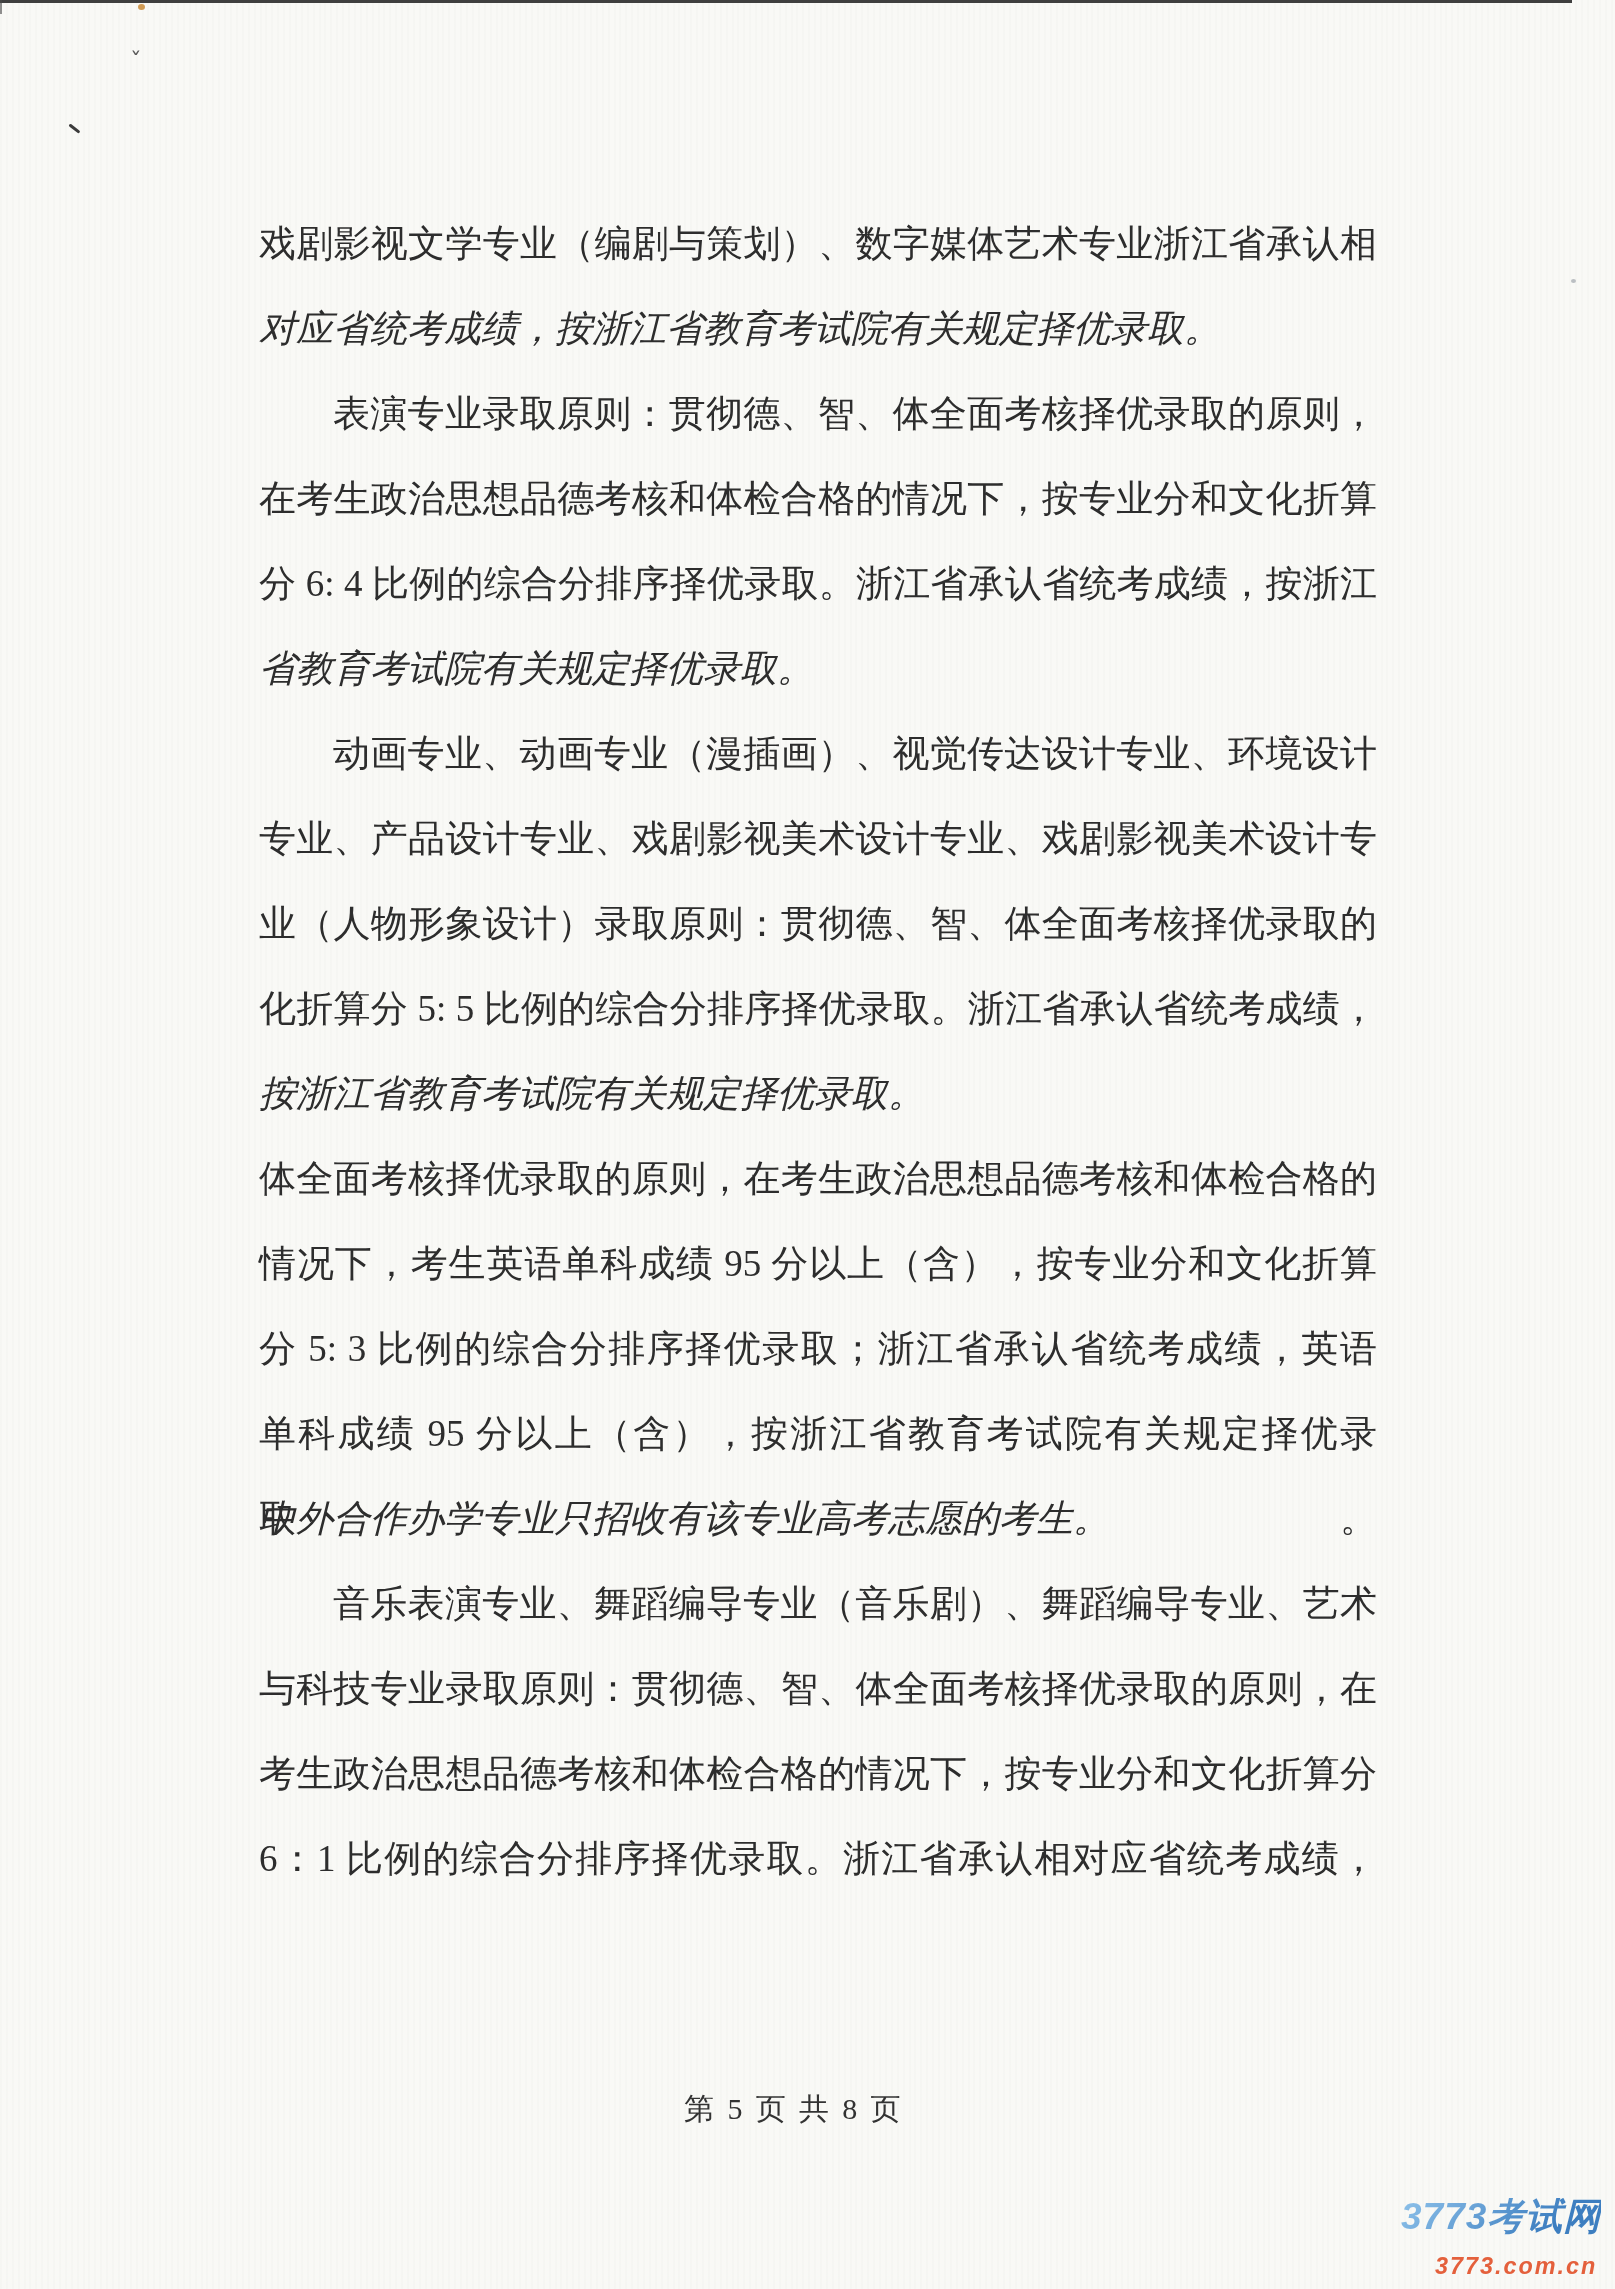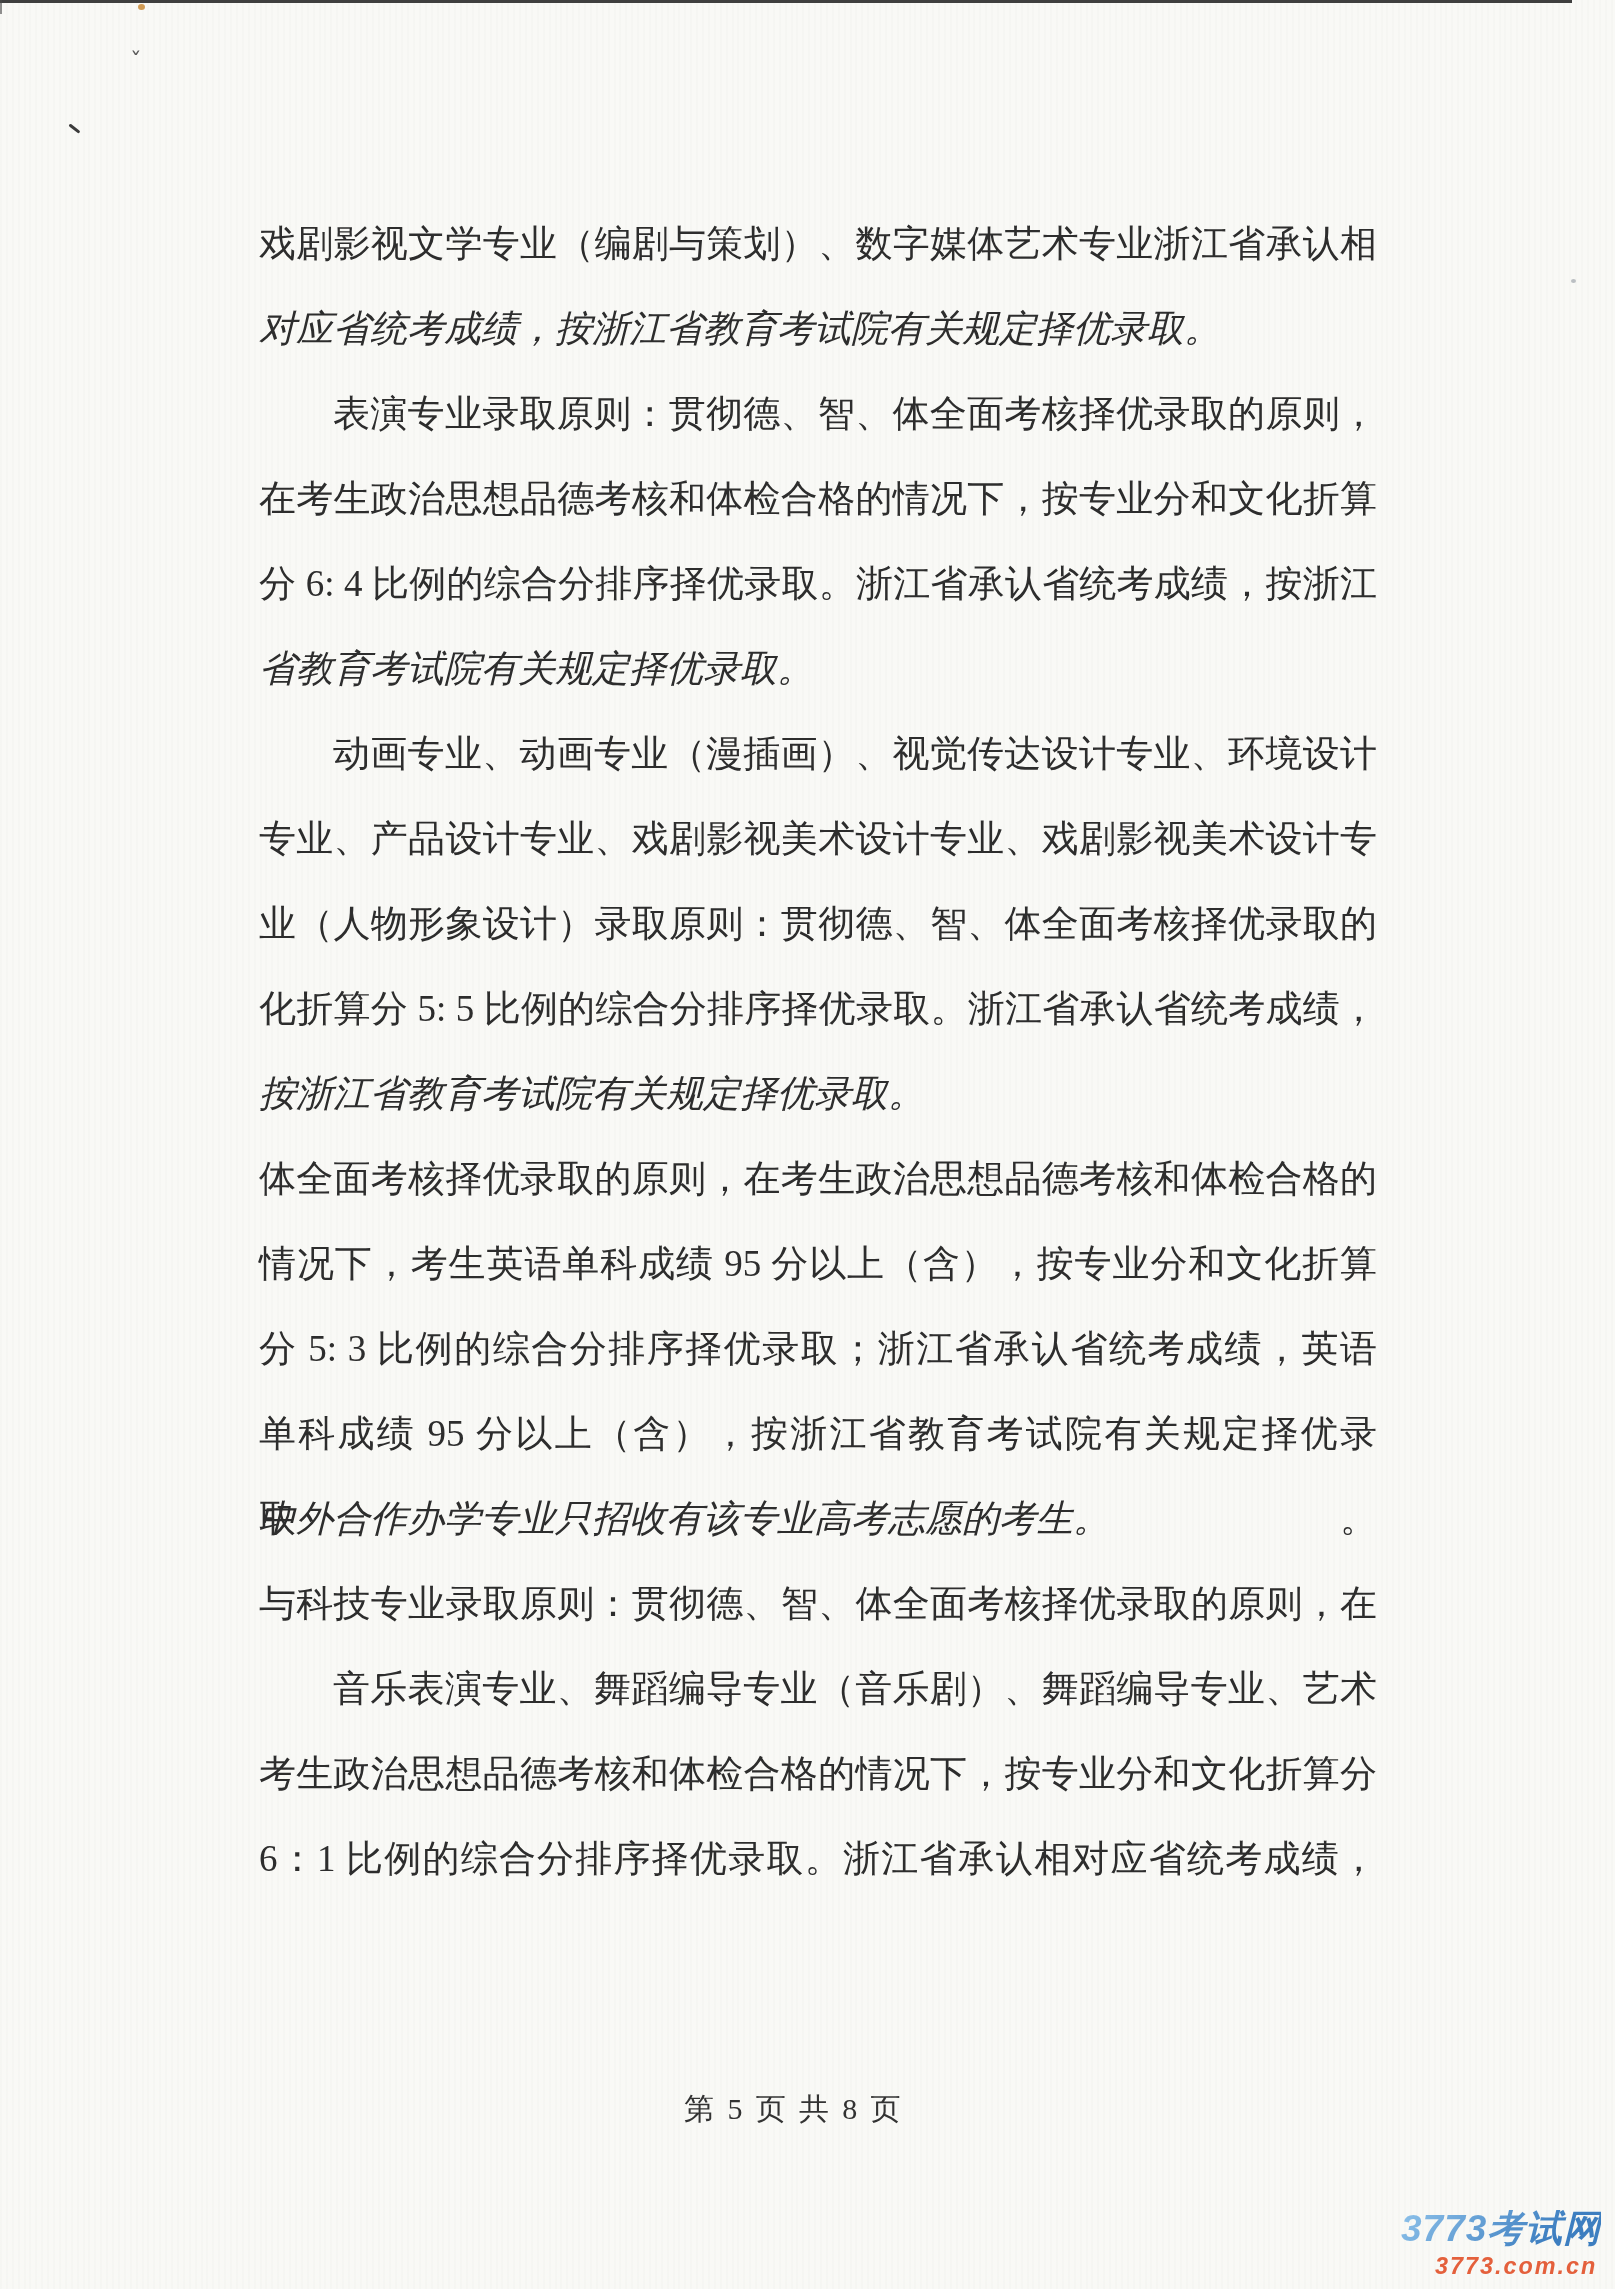--- a/index.html
+++ b/index.html
@@ -125,21 +125,21 @@
     letter-spacing: 1px;
     background: linear-gradient(135deg, var(--wm-start, #8ec2ea) 0%, var(--wm-end, #3d7ec0) 75%);
     -webkit-background-clip: text;
     background-clip: text;
     color: transparent;
   }
   .wm-url {
     font-size: 23.4px;
     letter-spacing: 2px;
     color: var(--wm-url, #e4603c);
-    margin-top: 5px;
+    margin-top: 17px;
     padding-right: 3.9px;
   }
 </style>
 </head>
 <body>
 
 <div class="page">
 
   <div class="top-edge"></div>
   <div class="left-edge"></div>
@@ -158,22 +158,22 @@
     <div class="line indent">动画专业、动画专业（漫插画）、视觉传达设计专业、环境设计</div>
     <div class="line">专业、产品设计专业、戏剧影视美术设计专业、戏剧影视美术设计专</div>
     <div class="line">业（人物形象设计）录取原则：贯彻德、智、体全面考核择优录取的</div>
     <div class="line">化折算分 5: 5 比例的综合分排序择优录取。浙江省承认省统考成绩，</div>
     <div class="line end">按浙江省教育考试院有关规定择优录取。</div>
     <div class="line">体全面考核择优录取的原则，在考生政治思想品德考核和体检合格的</div>
     <div class="line">情况下，考生英语单科成绩 95 分以上（含），按专业分和文化折算</div>
     <div class="line">分 5: 3 比例的综合分排序择优录取；浙江省承认省统考成绩，英语</div>
     <div class="line">单科成绩 95 分以上（含），按浙江省教育考试院有关规定择优录取。</div>
     <div class="line end">中外合作办学专业只招收有该专业高考志愿的考生。</div>
+    <div class="line indent">音乐表演专业、舞蹈编导专业（音乐剧）、舞蹈编导专业、艺术</div>
     <div class="line">与科技专业录取原则：贯彻德、智、体全面考核择优录取的原则，在</div>
-    <div class="line indent">音乐表演专业、舞蹈编导专业（音乐剧）、舞蹈编导专业、艺术</div>
     <div class="line">考生政治思想品德考核和体检合格的情况下，按专业分和文化折算分</div>
     <div class="line">6：1 比例的综合分排序择优录取。浙江省承认相对应省统考成绩，</div>
   </div>
 
   <div class="footer">第 5 页 共 8 页</div>
 
   <div class="watermark">
     <div class="wm-name">3773考试网</div>
     <div class="wm-url">3773.com.cn</div>
   </div>

